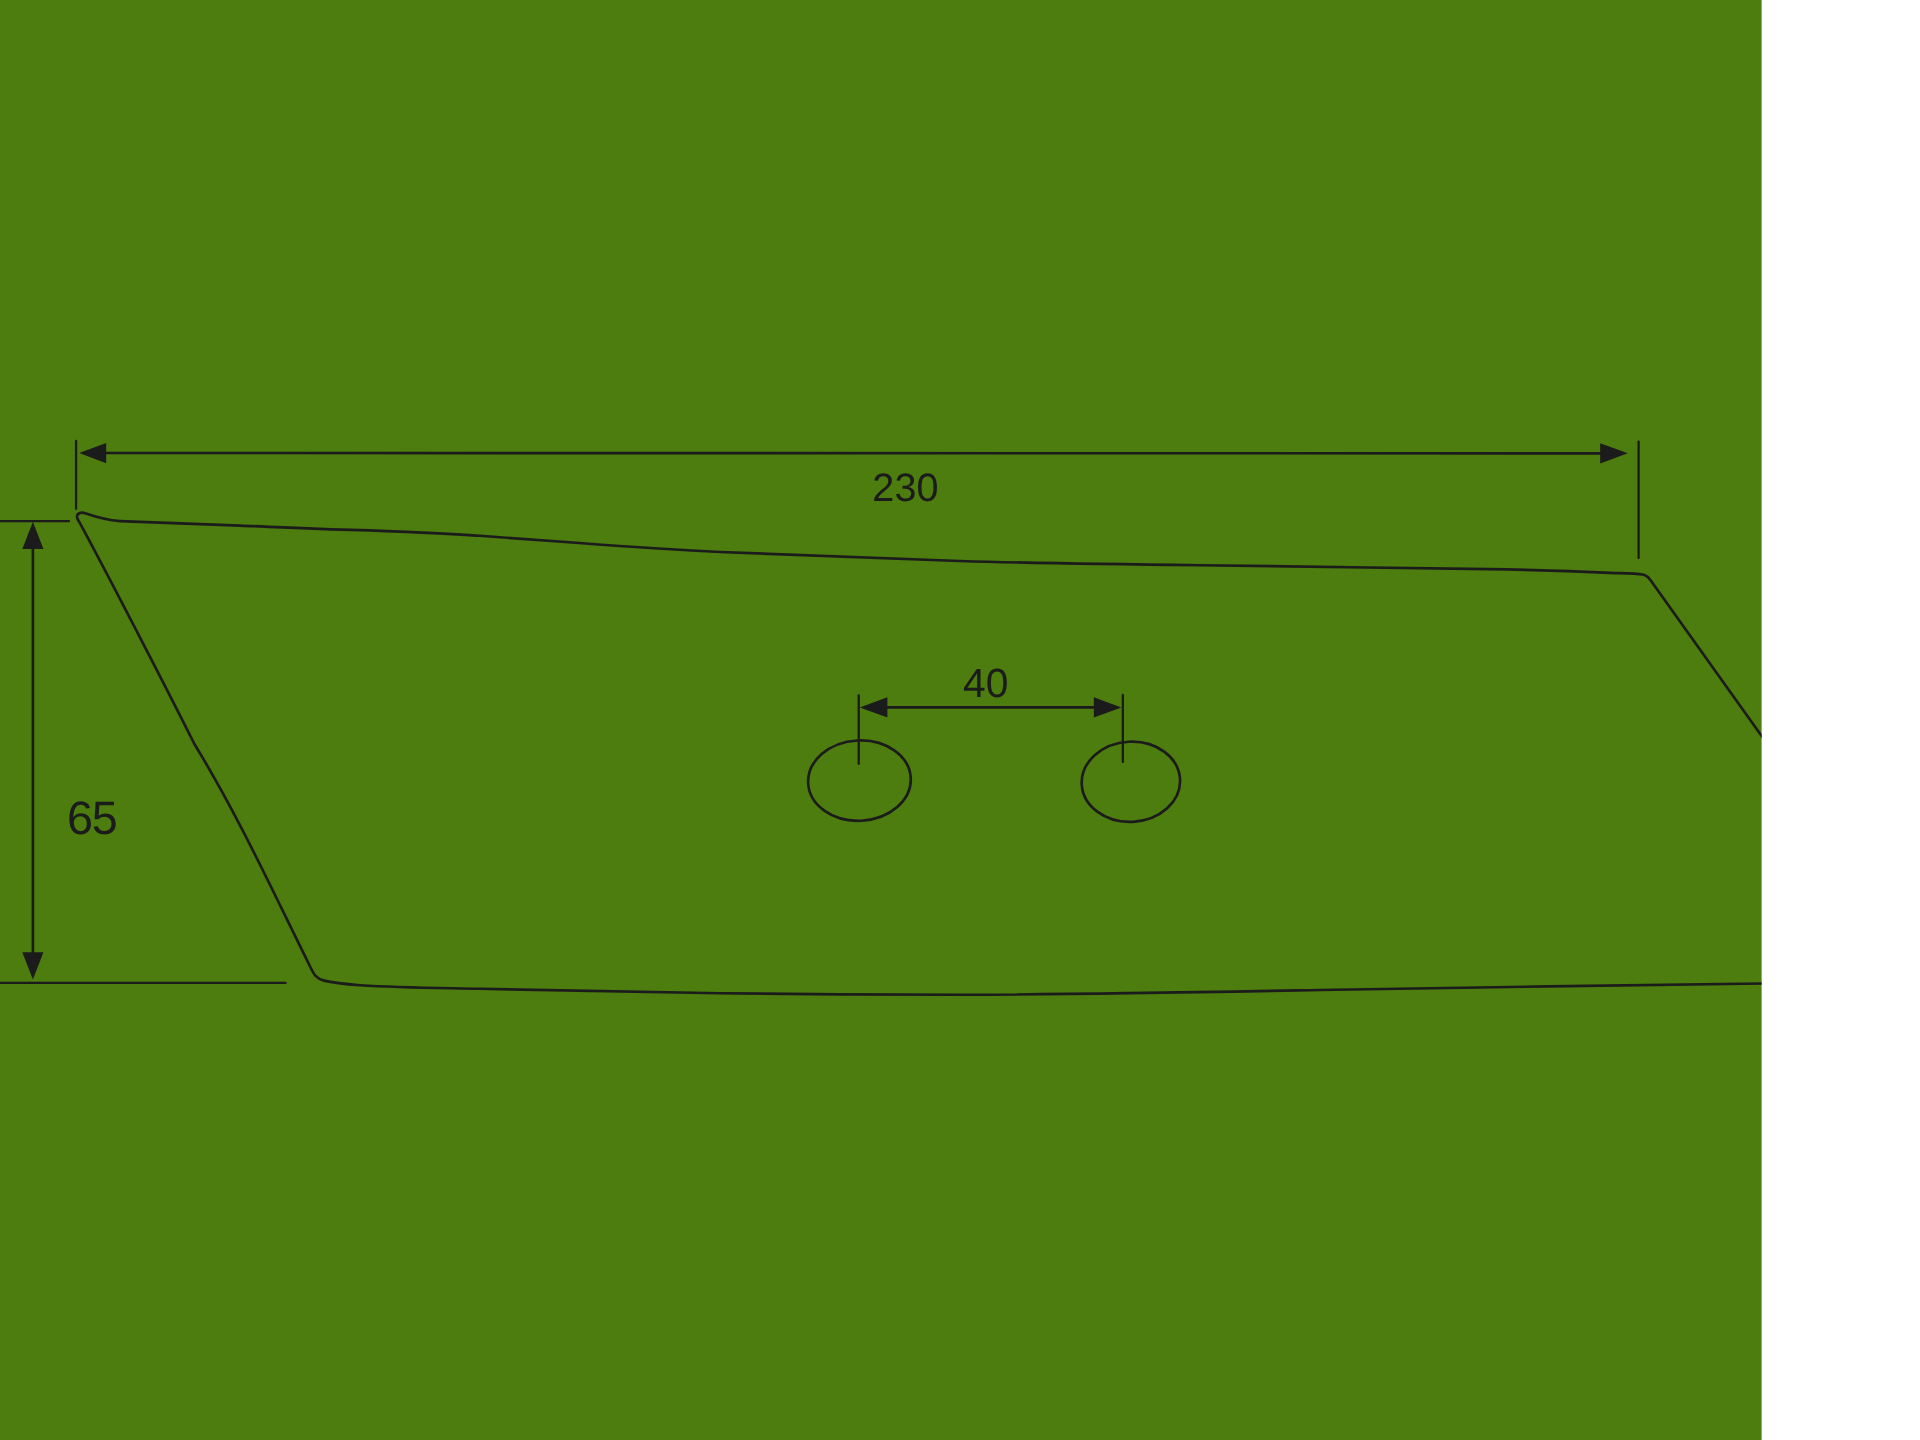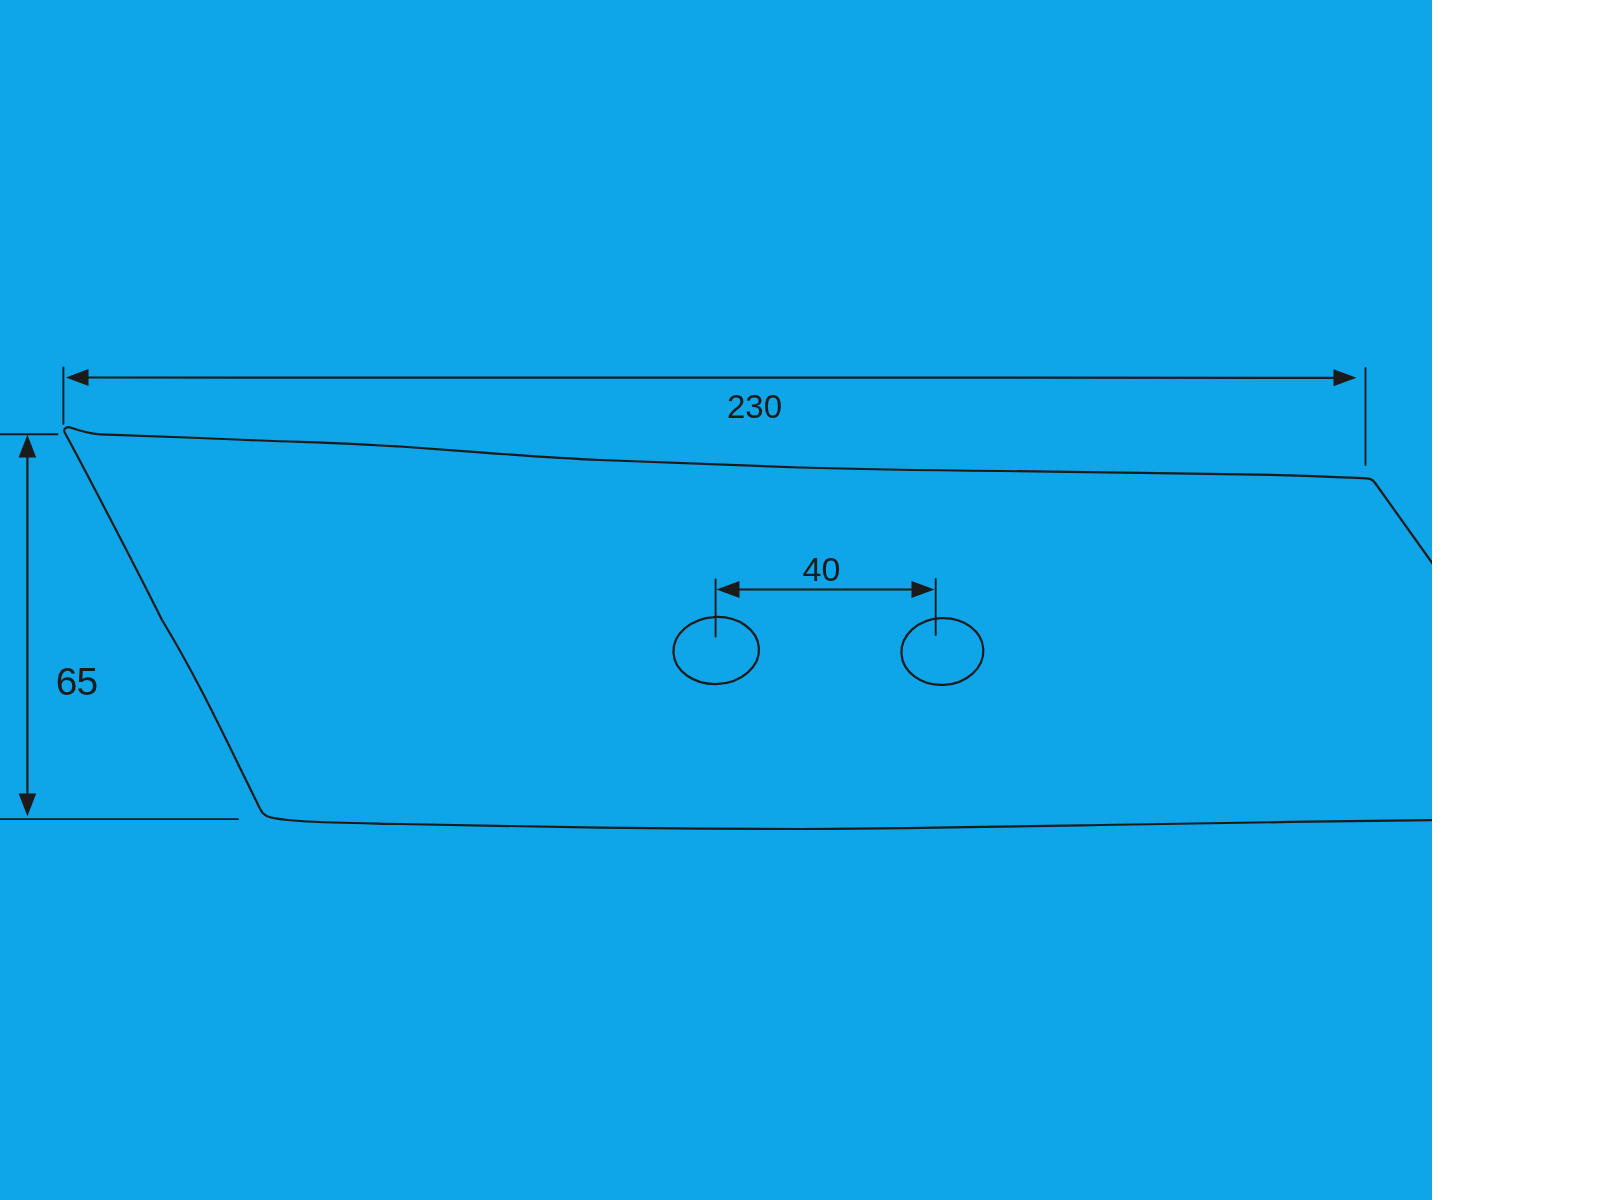--- a/index.html
+++ b/index.html
@@ -1,16 +1,16 @@
 <!DOCTYPE html>
 <html><head>
 <meta charset="utf-8">
 <style>
   html,body{margin:0;padding:0;background:#ffffff;}
-  .page{position:relative;width:1432px;height:1200px;background:#0ea5e9;overflow:hidden;}
+  .page{position:relative;width:1432px;height:1200px;background:#4d7c0f;overflow:hidden;padding-left:36px;}
   svg{position:absolute;left:0;top:0;}
   text{font-family:"Liberation Sans", sans-serif;fill:#1b1b1b;}
 </style>
 </head>
 <body>
 <div class="page">
 <svg width="1600" height="1200" viewBox="0 0 1600 1200">
   <g fill="none" stroke="#1b1b1b" stroke-width="2.2" stroke-linecap="round" stroke-linejoin="round">
 
     <path d="M 71.0 427.7

